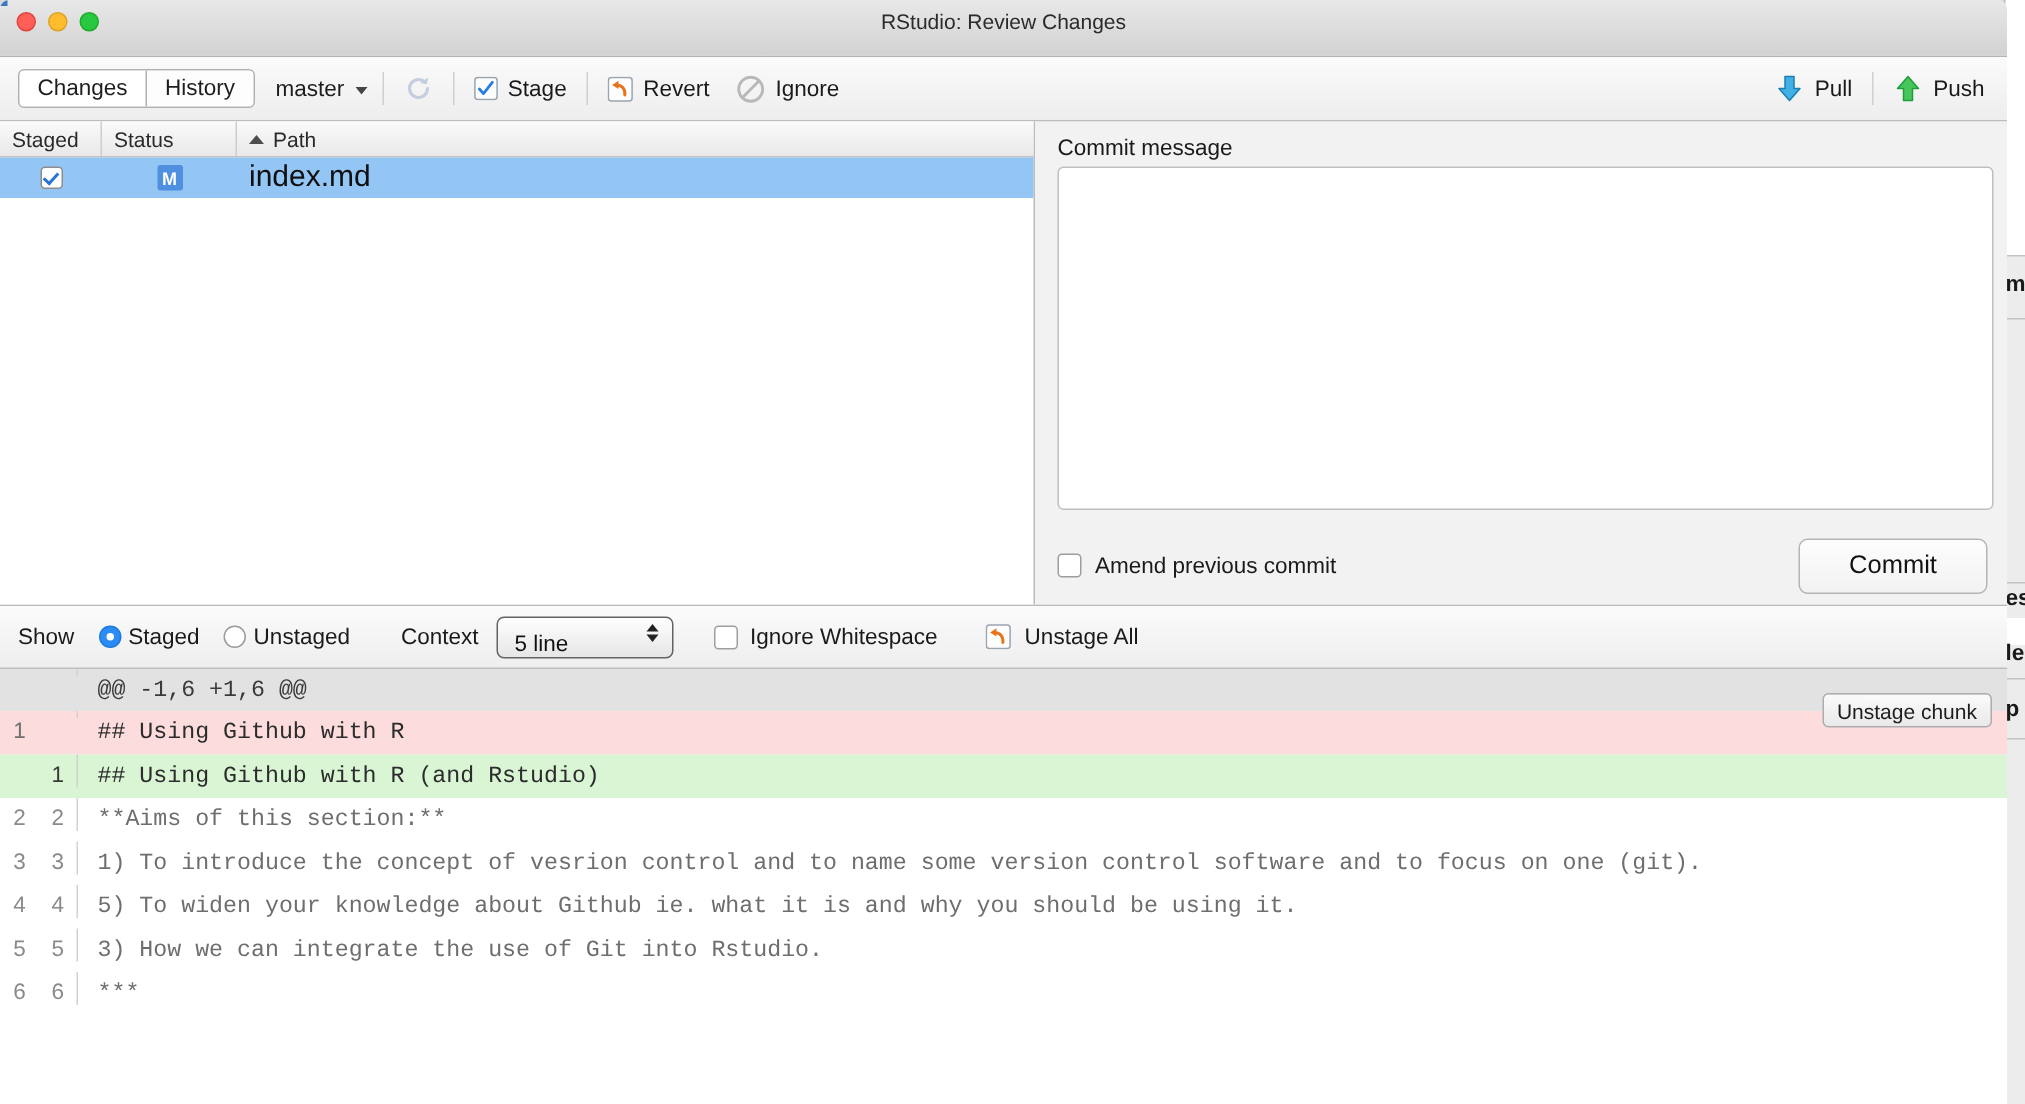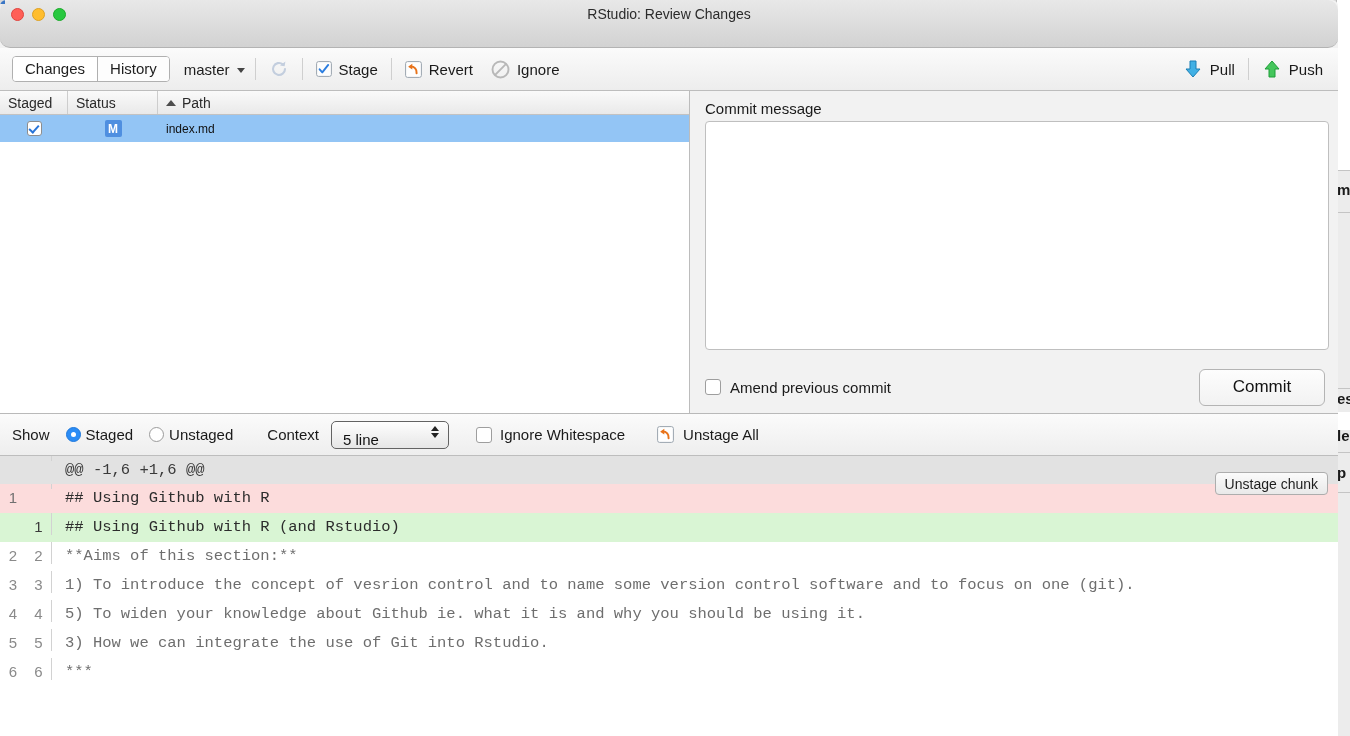--- a/index.html
+++ b/index.html
@@ -35,26 +35,25 @@
     background: #f2f2f2;
     z-index: 2;
     overflow: hidden;
     border-top-left-radius: 6px;
     border-top-right-radius: 6px;
   }
 
   
   #titlebar {
     position: relative;
-    height: 48px;
+    height: 38px;
     background: linear-gradient(to bottom, #e8e8e8 0%, #d2d2d2 100%);
     border-bottom: 1px solid #b3b3b3;
     border-top-left-radius: 6px;
     border-top-right-radius: 6px;
-    border-radius: 10px;
   }
   .lights { position: absolute; left: 11px; top: 8px; display: flex; gap: 8px; }
   .light { width: 13px; height: 13px; border-radius: 50%; }
   .light.red { background: #ff5f57; border: 1px solid #e0443e; }
   .light.yellow { background: #ffbd2e; border: 1px solid #dea123; }
   .light.green { background: #28c840; border: 1px solid #1aab29; }
   #title-text {
     position: absolute; left: 0; right: 0; top: 6px;
     text-align: center; font-size: 14px; color: #2b2b2b;
   }
@@ -131,21 +130,21 @@
     width: 0; height: 0; border-left: 5px solid transparent;
     border-right: 5px solid transparent; border-bottom: 6px solid #4d4d4d;
   }
 
   .file-row {
     display: flex; align-items: center; height: 27px;
     background: #93c5f5; cursor: default;
   }
   .fr-staged { width: 68px; display: flex; justify-content: center; }
   .fr-status { width: 90px; display: flex; justify-content: center; }
-  .fr-path { flex: 1; padding-left: 8px; font-size: 12px; color: #101010; }
+  .fr-path { flex: 1; padding-left: 8px; font-size: 20px; color: #101010; }
 
   .cb {
     width: 15px; height: 15px; background: #fff;
     border: 1px solid #8d8d8d; border-radius: 3px;
     display: inline-flex; align-items: center; justify-content: center;
   }
   .cb.checked::after {
     content: ""; display: block;
     width: 4px; height: 8px; margin-top: -2px;
     border: solid #2874d8; border-width: 0 2px 2px 0;

